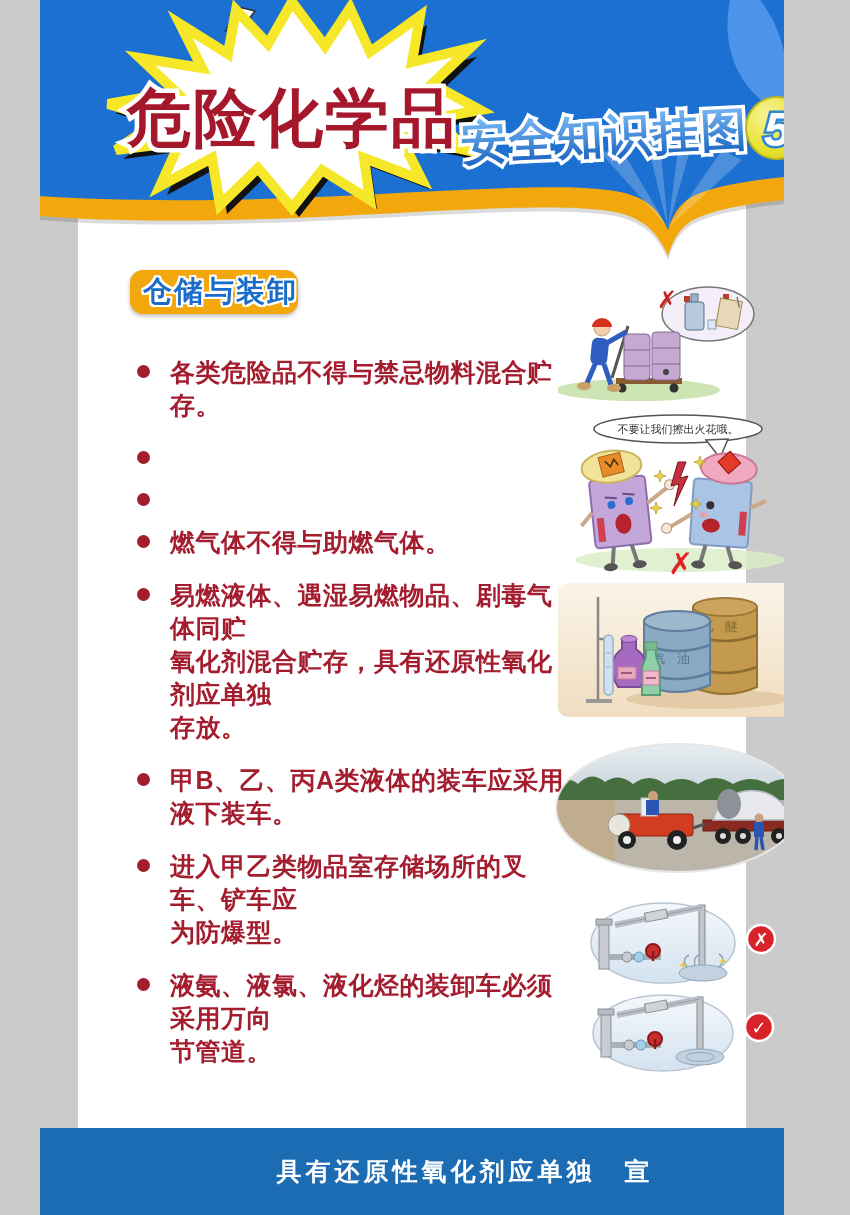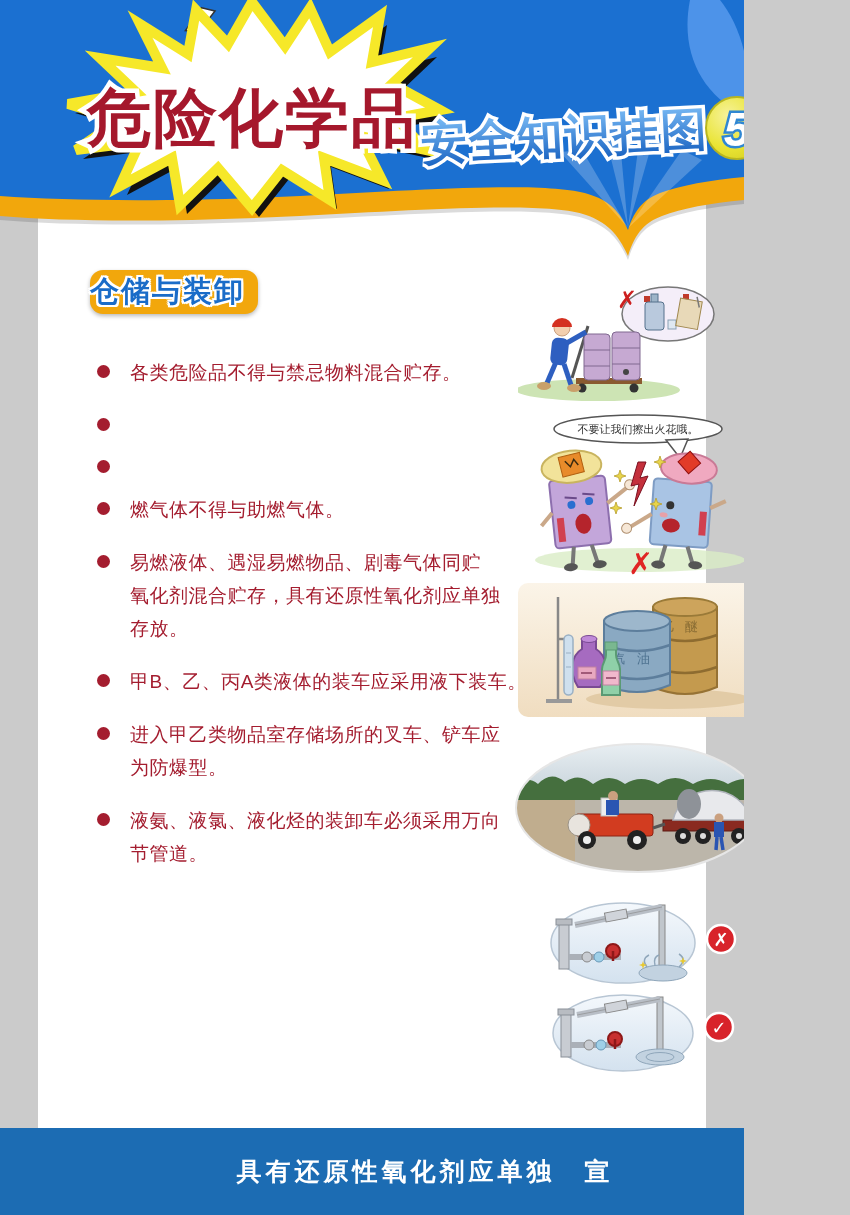--- a/index.html
+++ b/index.html
@@ -1,29 +1,29 @@
 <!DOCTYPE html>
 <html><head>
 <meta charset="utf-8">
 <style>
   html,body{margin:0;padding:0;}
   body{width:850px;height:1215px;background:#cbcbcb;font-family:"Liberation Sans","DejaVu Sans",sans-serif;}
-  .poster{position:relative;width:744px;height:1215px;overflow:hidden;background:#cbcbcb;}
+  .poster{position:relative;width:744px;height:1215px;overflow:hidden;background:#cbcbcb;margin-left:40px;}
   .panel{position:absolute;left:38px;right:38px;top:0;bottom:87px;background:#ffffff;}
   .header-svg{position:absolute;left:0;top:0;width:850px;height:262px;}
   .ribbon{position:absolute;left:90px;top:270px;width:168px;height:44px;background:#f2a70c;
           border-radius:13px;box-shadow:0 2px 4px rgba(0,0,0,.28);
-          display:flex;align-items:center;justify-content:flex-start;}
+          display:flex;align-items:center;justify-content:flex-end;}
   .ribbon span{font-size:29px;font-weight:bold;color:#1a6cc8;letter-spacing:2px;
        text-shadow:-2px -2px 0 #fff,2px -2px 0 #fff,-2px 2px 0 #fff,2px 2px 0 #fff,
                    0 -2px 0 #fff,0 2px 0 #fff,-2px 0 0 #fff,2px 0 0 #fff;}
   .bullets{position:absolute;left:97px;top:356px;width:430px;margin:0;padding:0;list-style:none;}
   .bullets li{display:flex;margin:0 0 20px 0;}
   .bullets .dot{width:13px;height:13px;border-radius:50%;background:#a41d2f;margin:9px 20px 0 0;flex-shrink:0;}
-  .bullets .txt{font-size:19px;line-height:33px;font-weight:normal;color:#a41d2f;
+  .bullets .txt{font-size:25px;line-height:33px;font-weight:bold;color:#a41d2f;
                 white-space:pre-line;letter-spacing:.5px;}
   .illus{position:absolute;}
   .footer{position:absolute;left:0;bottom:0;width:850px;height:87px;background:#1c6cb3;
           display:flex;align-items:center;justify-content:center;}
   .footer span{color:#ffffff;font-size:25px;font-weight:bold;letter-spacing:4px;}
 </style>
 </head>
 <body>
 
 <div class="poster">

